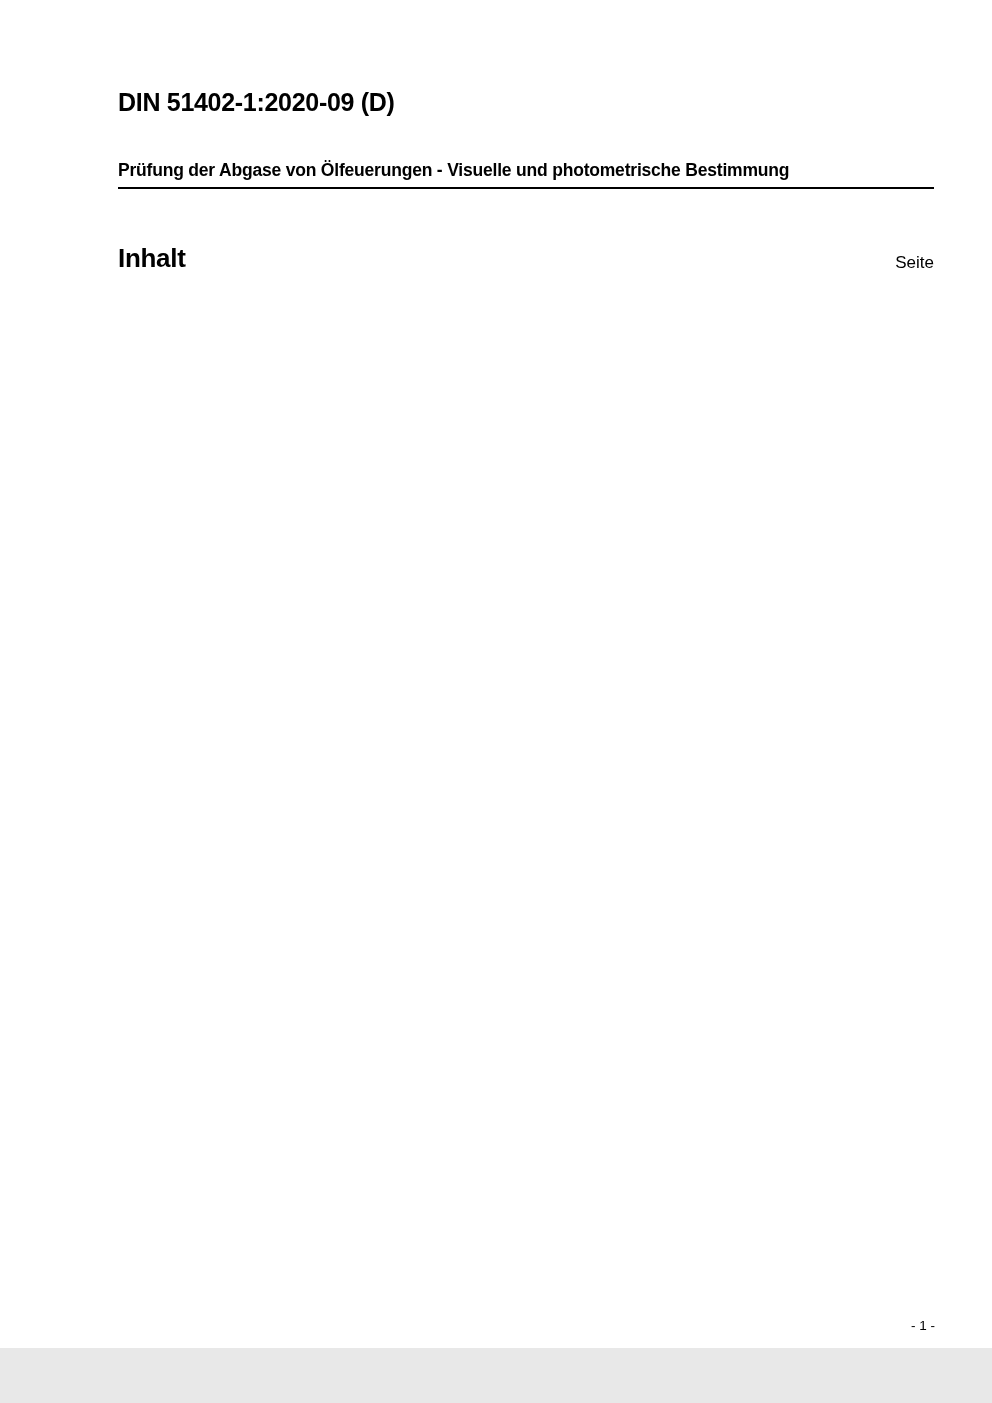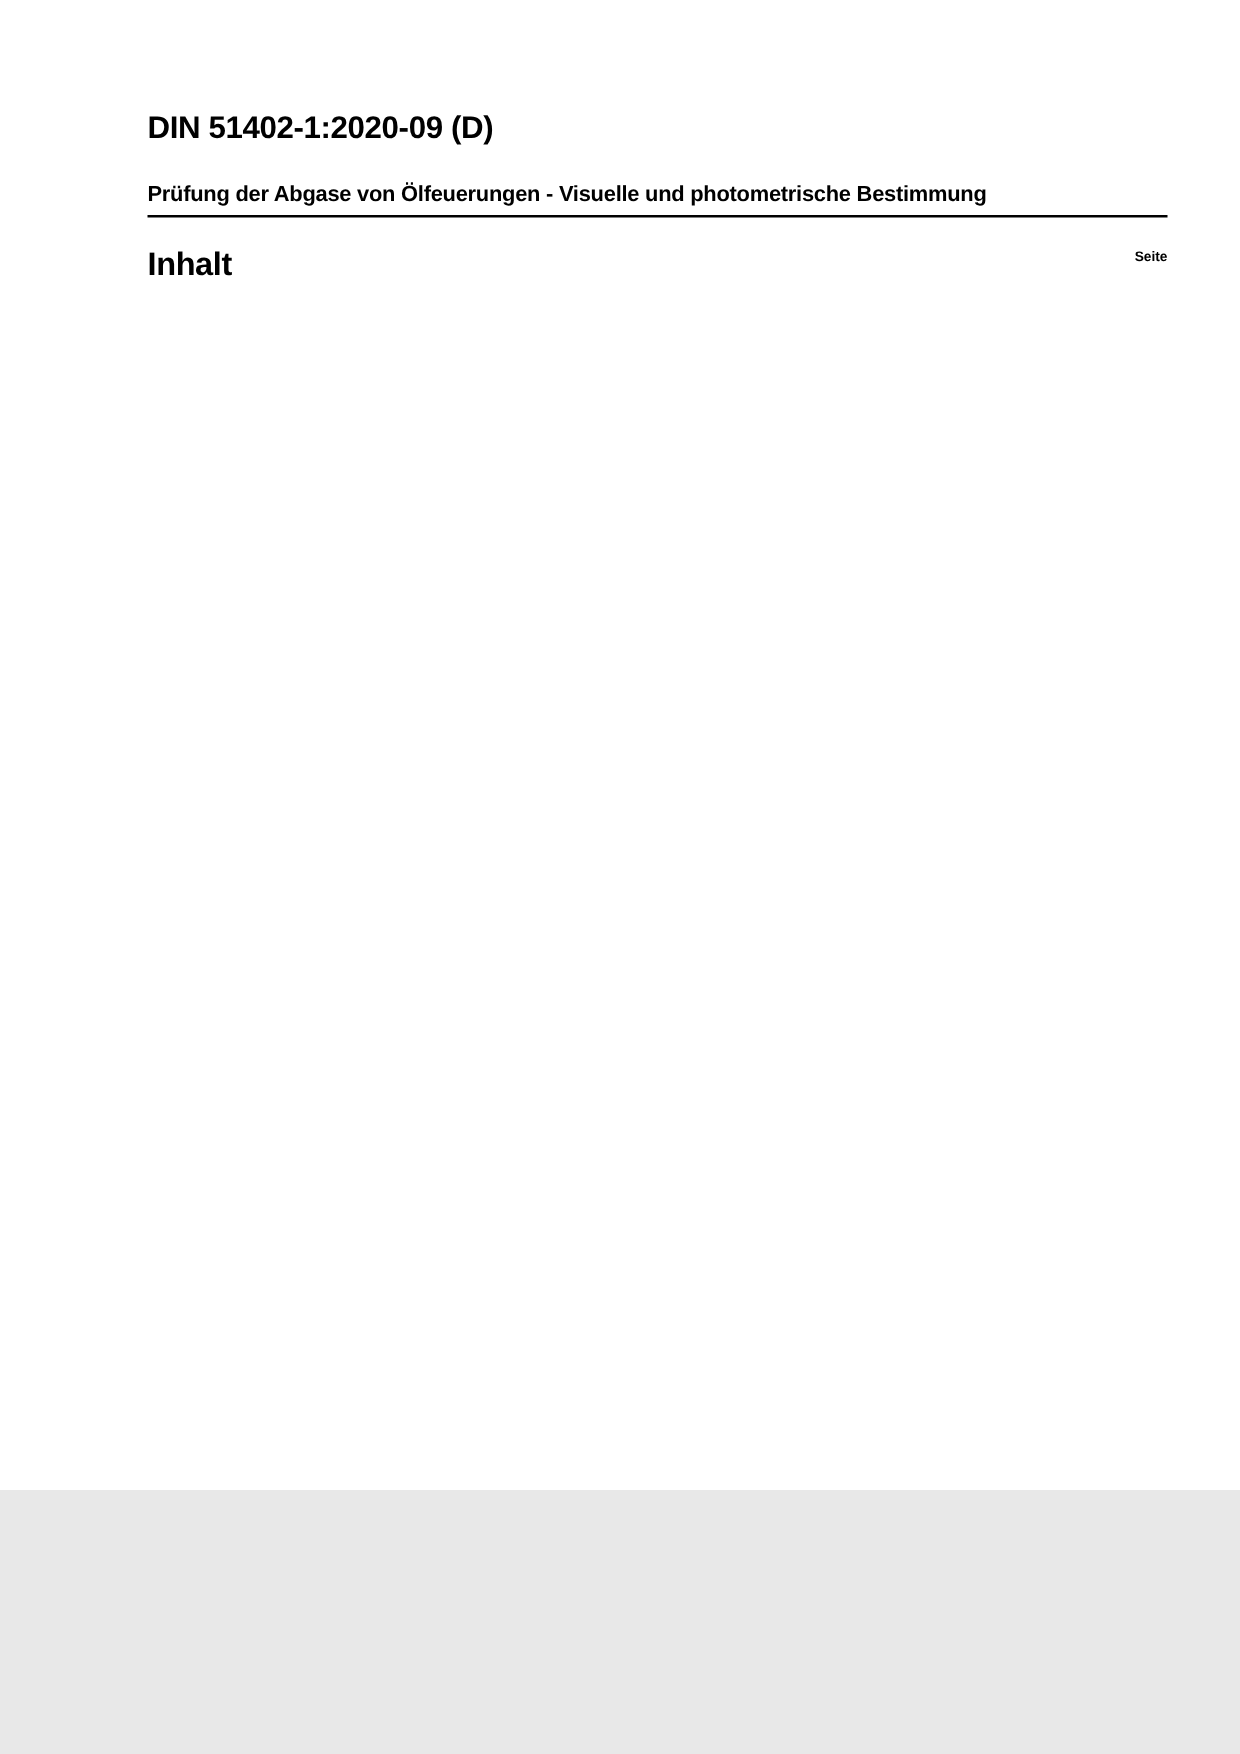--- a/index.html
+++ b/index.html
@@ -1,21 +1,21 @@
 <!DOCTYPE html>
 <html lang="de"><head>
 <meta charset="utf-8">
 <title>DIN 51402-1:2020-09 (D)</title>
 <style>
   * { margin: 0; padding: 0; box-sizing: border-box; }
   html, body { background: #e8e8e8; }
   .page {
     position: relative;
     width: 992px;
-    height: 1192px;
+    height: 1348px;
     margin: 0 auto;
     background: #ffffff;
     color: #000000;
     overflow: hidden;
   }
   .content {
     position: absolute;
     left: 118px;
     top: 0;
     width: 816px;
@@ -23,47 +23,47 @@
   
   .doc-number {
     margin-top: 88px;
     font-family: "Liberation Sans", sans-serif;
     font-weight: bold;
     font-size: 25px;
     line-height: 28px;
     letter-spacing: -0.3px;
   }
   .doc-title {
-    margin-top: 28px;
+    margin-top: 43px;
     font-family: "Liberation Sans", sans-serif;
     font-weight: bold;
     font-size: 17.5px;
     line-height: 23px;
     letter-spacing: -0.2px;
     padding-bottom: 5px;
     border-bottom: 2px solid #000000;
   }
   
   .toc-head {
-    margin-top: 22px;
+    margin-top: 54px;
     display: flex;
     justify-content: space-between;
-    align-items: flex-start;
+    align-items: flex-end;
   }
   .toc-heading {
     font-family: "Liberation Sans", sans-serif;
     font-weight: bold;
     font-size: 26px;
     line-height: 30px;
     letter-spacing: -0.3px;
   }
   .toc-page-label {
     font-family: "Liberation Sans", sans-serif;
-    font-weight: bold;
-    font-size: 11px;
+    font-weight: normal;
+    font-size: 17px;
     line-height: 20px;
   }
   
   .toc {
     margin-top: 22px;
     font-family: "DejaVu Serif", "Liberation Serif", serif;
     font-weight: bold;
     font-size: 16.5px;
     line-height: 17px;
   }

